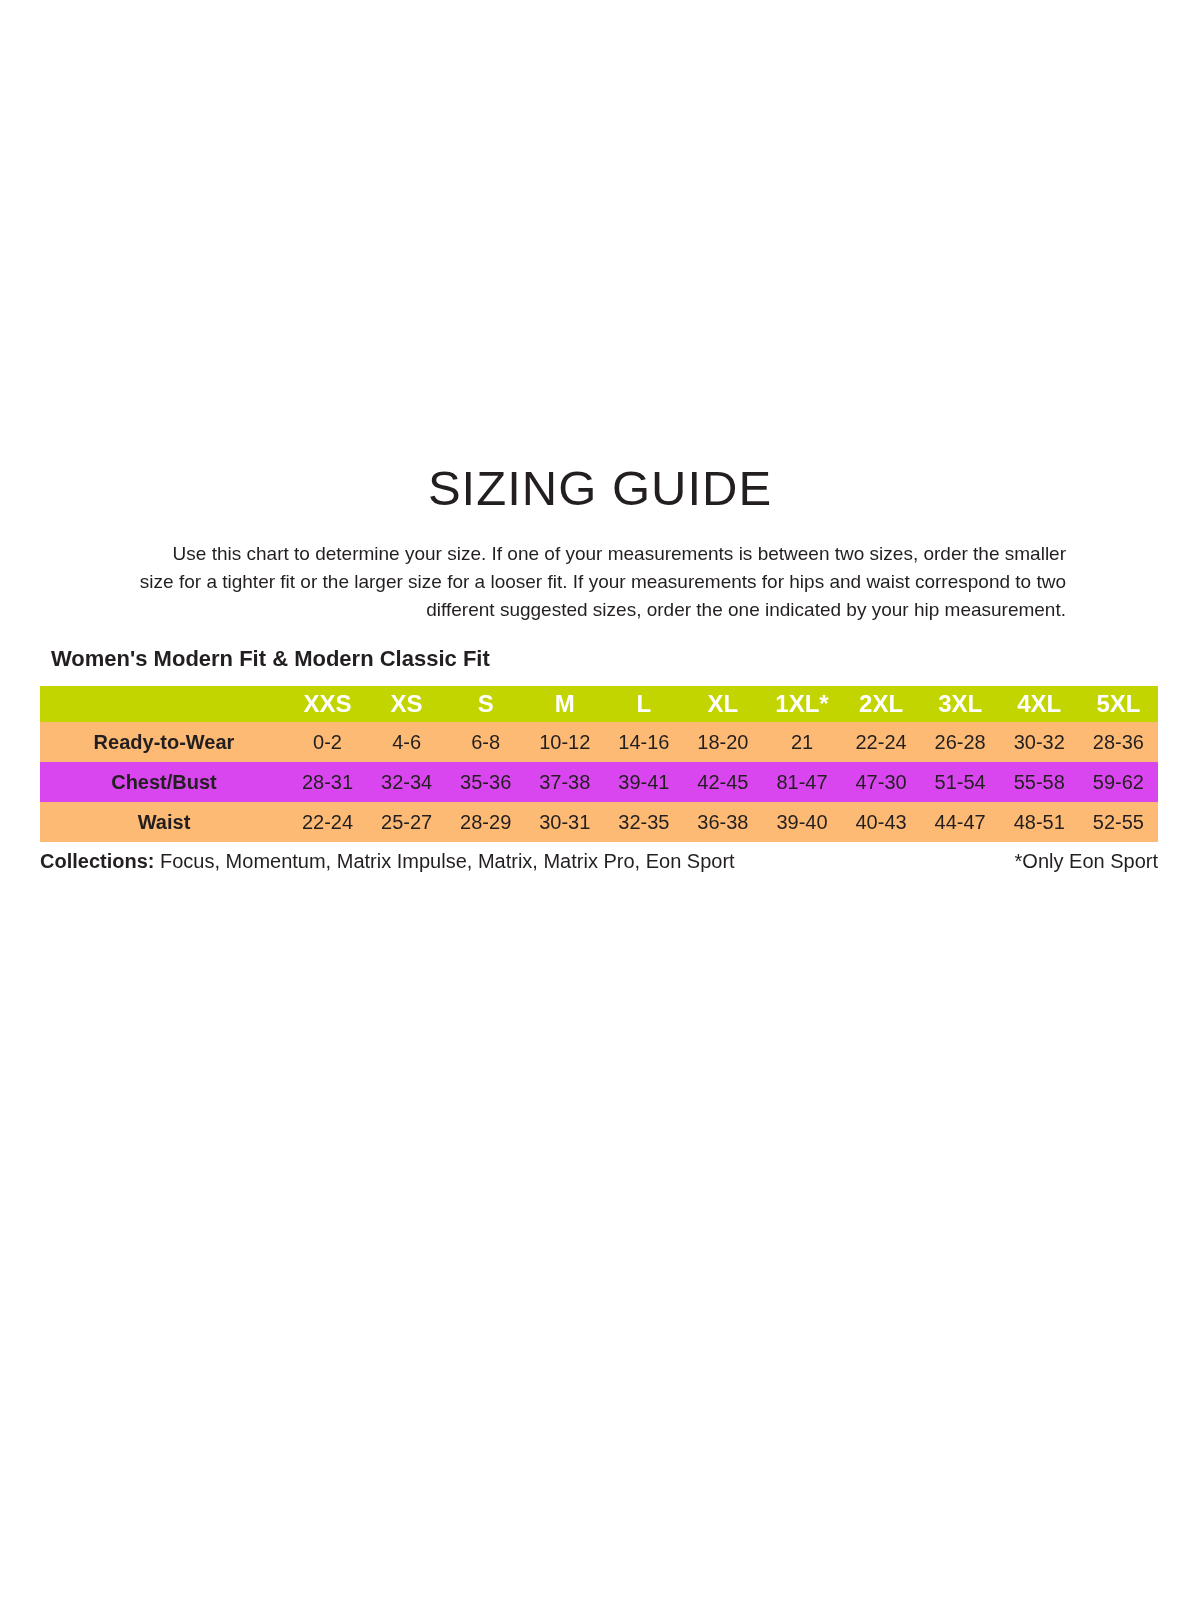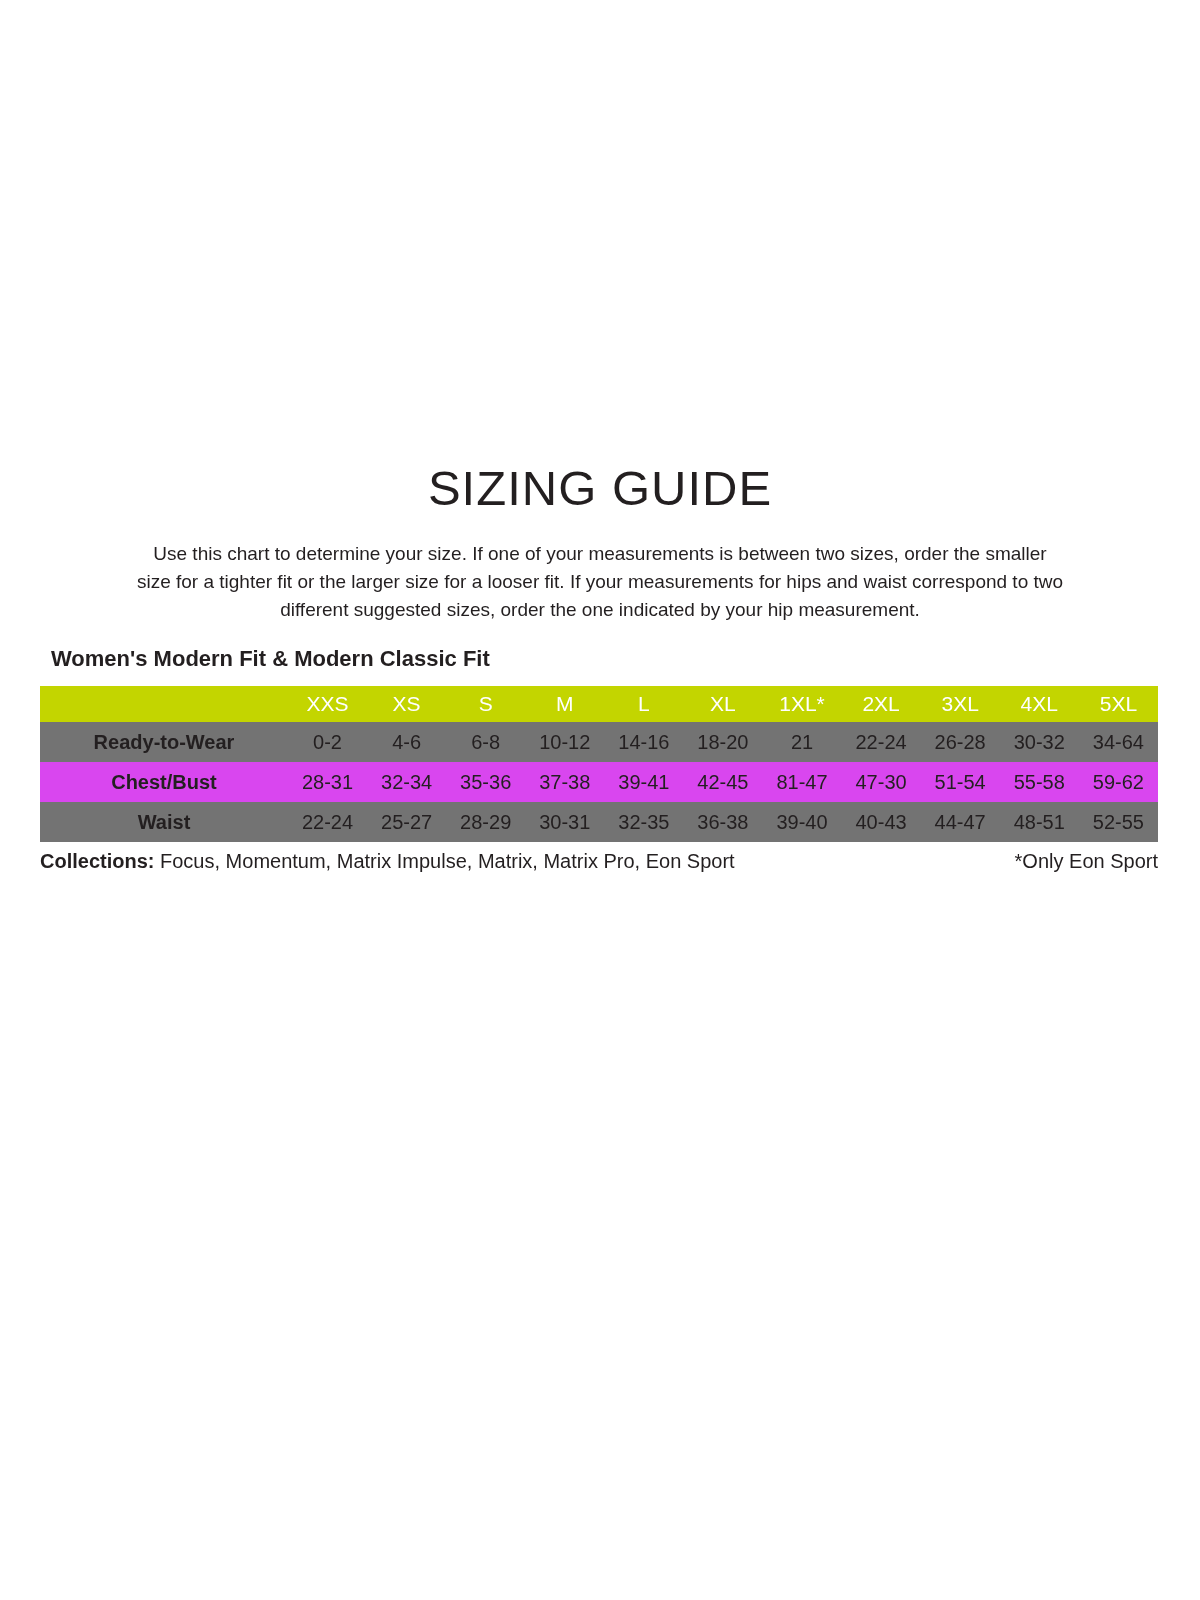--- a/index.html
+++ b/index.html
@@ -23,46 +23,46 @@
     font-weight: 400;
     letter-spacing: 1px;
     line-height: 1.1;
     color: #231f20;
   }
   .intro {
     width: 932px;
     margin: 24px auto 0 auto;
     font-size: 19px;
     line-height: 1.48;
-    text-align: center;
+    text-align: right;
     color: #231f20;
   }
   .section-heading {
     margin: 22px 0 14px 51px;
     font-size: 22px;
     font-weight: 700;
     color: #231f20;
   }
   .sizing-table {
     border-collapse: collapse;
     table-layout: fixed;
     width: 1118px;
     margin-left: 40px;
   }
   .sizing-table col.label-col { width: 248px; }
   .sizing-table thead th {
     background: #c3d500;
     color: #ffffff;
     height: 36px;
-    font-size: 21px;
-    font-weight: 400;
+    font-size: 24px;
+    font-weight: 700;
     text-align: center;
     padding: 0;
   }
-  .sizing-table tbody tr { background: #737373; }
+  .sizing-table tbody tr { background: #fdba74; }
   .sizing-table tbody tr.shaded { background: #d946ef; padding-left: 34px; }
   .sizing-table tbody th.row-label {
     height: 40px;
     font-size: 20px;
     font-weight: 700;
     text-align: center;
     padding: 0;
   }
   .sizing-table tbody td {
     height: 40px;
@@ -116,21 +116,21 @@
         <td>0-2</td>
         <td>4-6</td>
         <td>6-8</td>
         <td>10-12</td>
         <td>14-16</td>
         <td>18-20</td>
         <td>21</td>
         <td>22-24</td>
         <td>26-28</td>
         <td>30-32</td>
-        <td>34-64</td>
+        <td>28-36</td>
       </tr>
       <tr class="shaded">
         <th class="row-label">Chest/Bust</th>
         <td>28-31</td>
         <td>32-34</td>
         <td>35-36</td>
         <td>37-38</td>
         <td>39-41</td>
         <td>42-45</td>
         <td>81-47</td>

